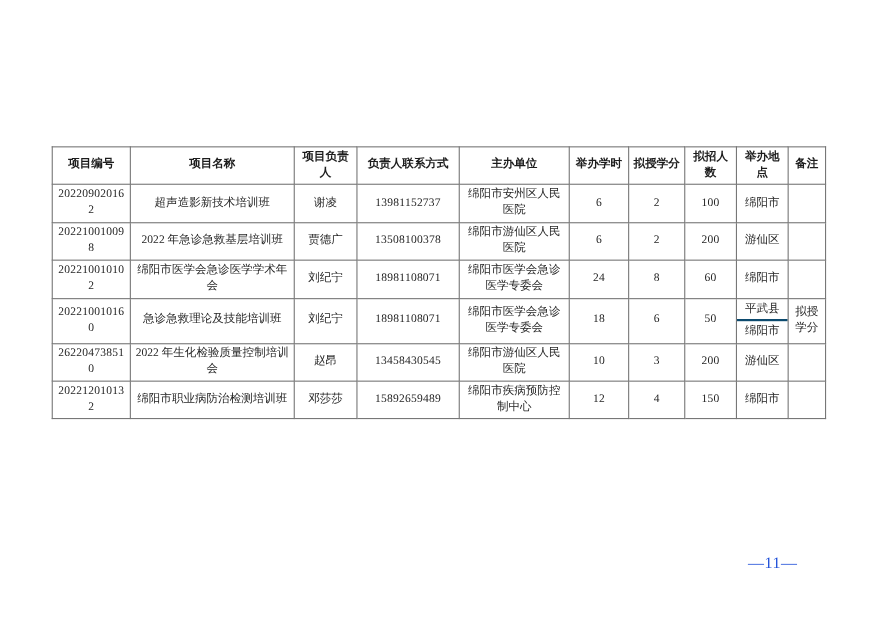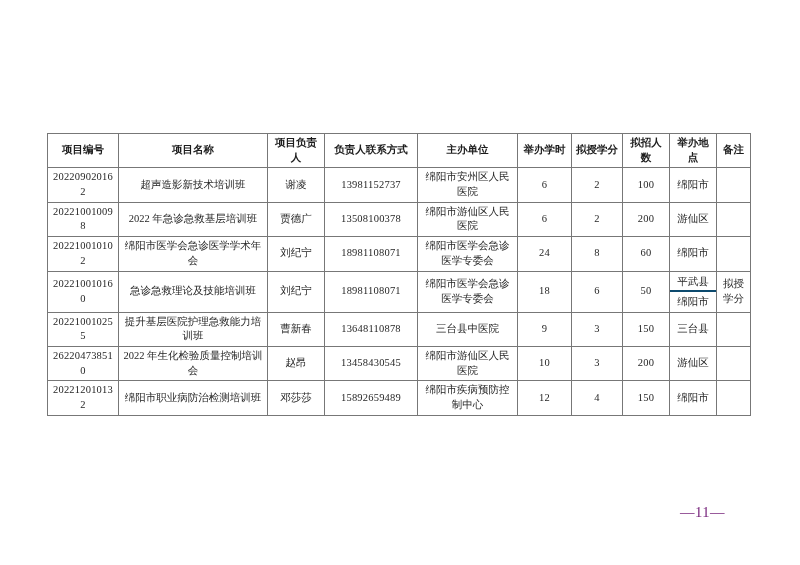--- a/index.html
+++ b/index.html
@@ -42,21 +42,21 @@
   .doc-table td.split-cell { padding: 0; }
   .split-top, .split-bottom {
     height: 20px;
     line-height: 20px;
   }
   .split-top { border-bottom: 2px solid #0c4a6e; }
   .page-number {
     position: absolute;
     left: 680px; top: 504px;
     font-size: 14.5px;
-    color: #701a75;
+    color: #1d4ed8;
     letter-spacing: 0.5px;
   }
 </style>
 </head>
 <body>
 
 <div class="page">
 
   <table class="doc-table">
     <colgroup>
@@ -130,32 +130,20 @@
           <td>绵阳市医学会急诊医学专委会</td>
           <td class="num">18</td>
           <td class="num">6</td>
           <td class="num">50</td>
           <td class="split-cell">
             <div class="split-top">平武县</div>
             <div class="split-bottom">绵阳市</div>
           </td>
           <td>拟授学分</td>
         </tr>
-        <tr style="height: 34px;">
-          <td class="num">202210010255</td>
-          <td>提升基层医院护理急救能力培训班</td>
-          <td>曹新春</td>
-          <td class="num">13648110878</td>
-          <td>三台县中医院</td>
-          <td class="num">9</td>
-          <td class="num">3</td>
-          <td class="num">150</td>
-          <td>三台县</td>
-          <td></td>
-        </tr>
         <tr style="height: 26px;">
           <td class="num">262204738510</td>
           <td>2022 年生化检验质量控制培训会</td>
           <td>赵昂</td>
           <td class="num">13458430545</td>
           <td>绵阳市游仙区人民医院</td>
           <td class="num">10</td>
           <td class="num">3</td>
           <td class="num">200</td>
           <td>游仙区</td>

